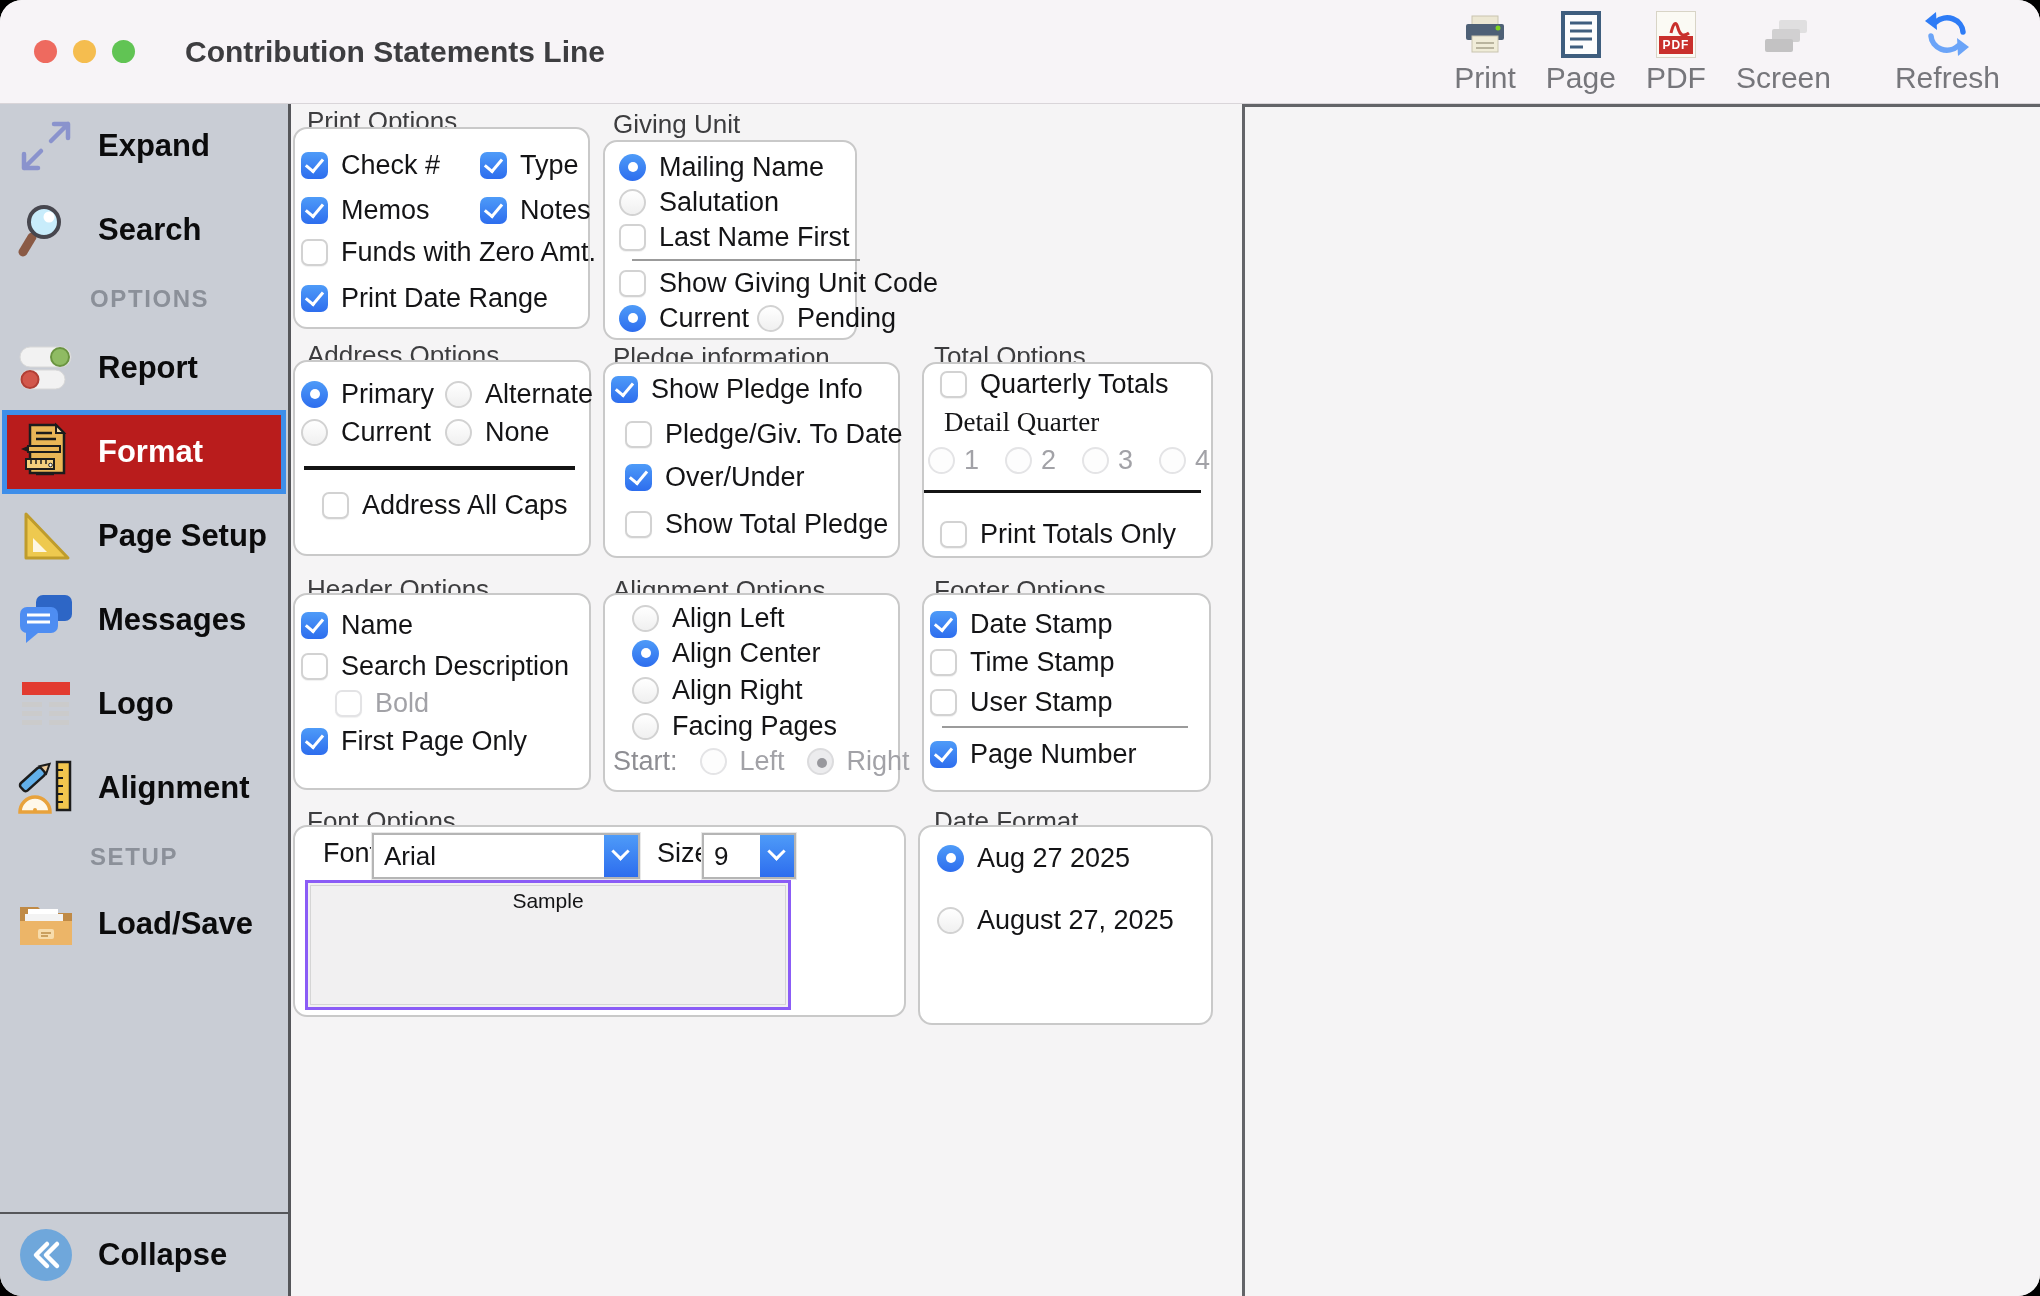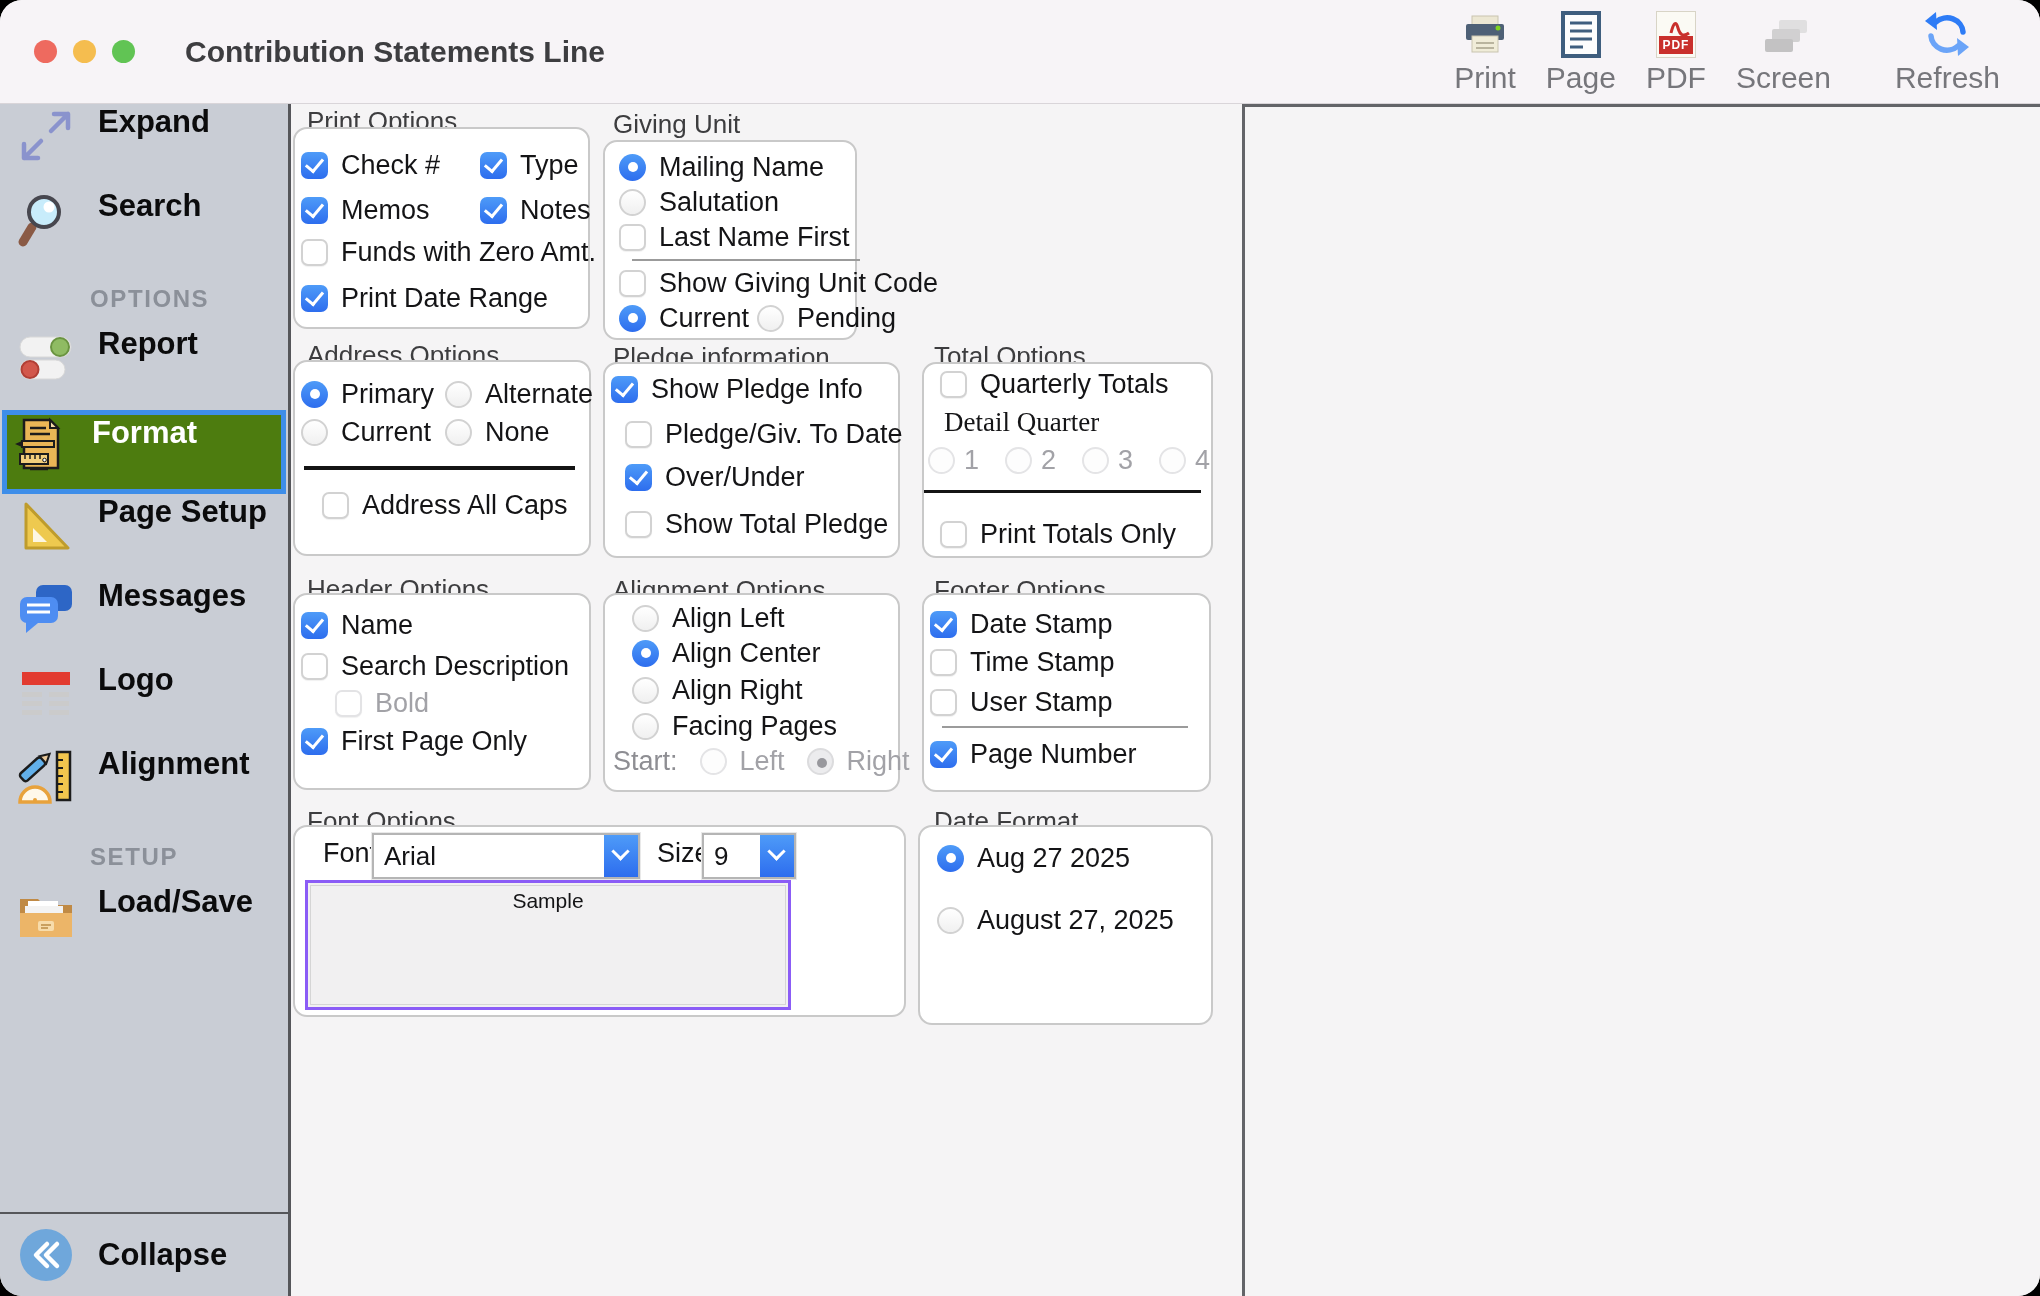--- a/index.html
+++ b/index.html
@@ -16,27 +16,27 @@
   .tb-btn{display:flex;flex-direction:column;align-items:center;margin-left:30px;cursor:default;}
   .tb-btn .ic{height:50px;display:flex;align-items:flex-end;justify-content:center;}
   .tb-label{font-size:30px;color:#76767b;margin-top:3px;}
   .tb-btn.refresh{margin-left:64px;}
   .pdf-ic{position:relative;width:40px;height:47px;background:#fbfaf4;border:1px solid #d8d4c6;box-sizing:border-box;}
   .pdf-badge{position:absolute;left:2px;right:2px;bottom:3px;background:#c9302c;color:#fff;
     font-size:12px;font-weight:700;text-align:center;padding:2px 0;letter-spacing:1px;}
   
   .sidebar{position:absolute;left:0;top:104px;width:288px;height:1192px;background:#c9cdd5;
     border-right:3px solid #55565a;}
-  .side-item{display:flex;align-items:flex-start;height:84px;padding-left:14px;}
+  .side-item{display:flex;align-items:center;height:84px;padding-left:14px;}
   .side-item.short{height:80px;}
   .side-icon{width:64px;height:64px;flex:none;display:flex;align-items:center;justify-content:center;}
   .side-label{margin-left:20px;font-size:31px;font-weight:700;color:#0b0b0c;white-space:nowrap;}
   .side-header{height:54px;display:flex;align-items:center;padding-left:90px;font-size:24px;
     font-weight:700;color:#8b9099;letter-spacing:1.6px;}
-  .side-item.selected{background:#4d7c0f;border:5px solid #3e8ee9;box-sizing:border-box;margin:0 2px;padding-left:1px;}
+  .side-item.selected{background:#b91c1c;border:5px solid #3e8ee9;box-sizing:border-box;margin:0 2px;padding-left:7px;}
   .side-item.selected .side-label{color:#fff;}
   .side-collapse{position:absolute;left:0;bottom:0;width:100%;height:84px;border-top:2px solid #55565a;
     display:flex;align-items:center;padding-left:14px;box-sizing:border-box;}
   
   .options-panel{position:absolute;left:291px;top:104px;width:951px;height:1192px;background:#f5f4f5;}
   .gt{position:absolute;font-size:26px;color:#3d3d3f;white-space:nowrap;}
   .gb{position:absolute;background:#fff;border:2px solid #c9c9c9;border-radius:14px;box-sizing:border-box;}
   .row{position:absolute;height:34px;display:flex;align-items:center;white-space:nowrap;}
   .lbl{font-size:27px;color:#141416;margin-left:13px;}
   .lbl.dis{color:#a2a2a7;}

